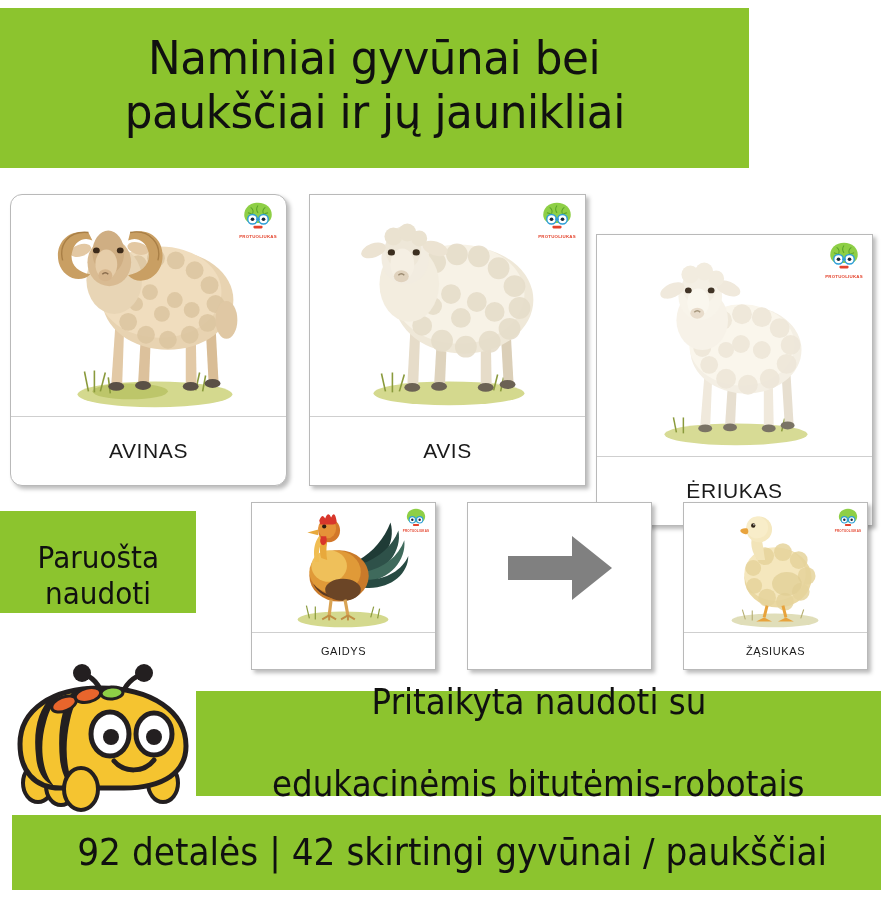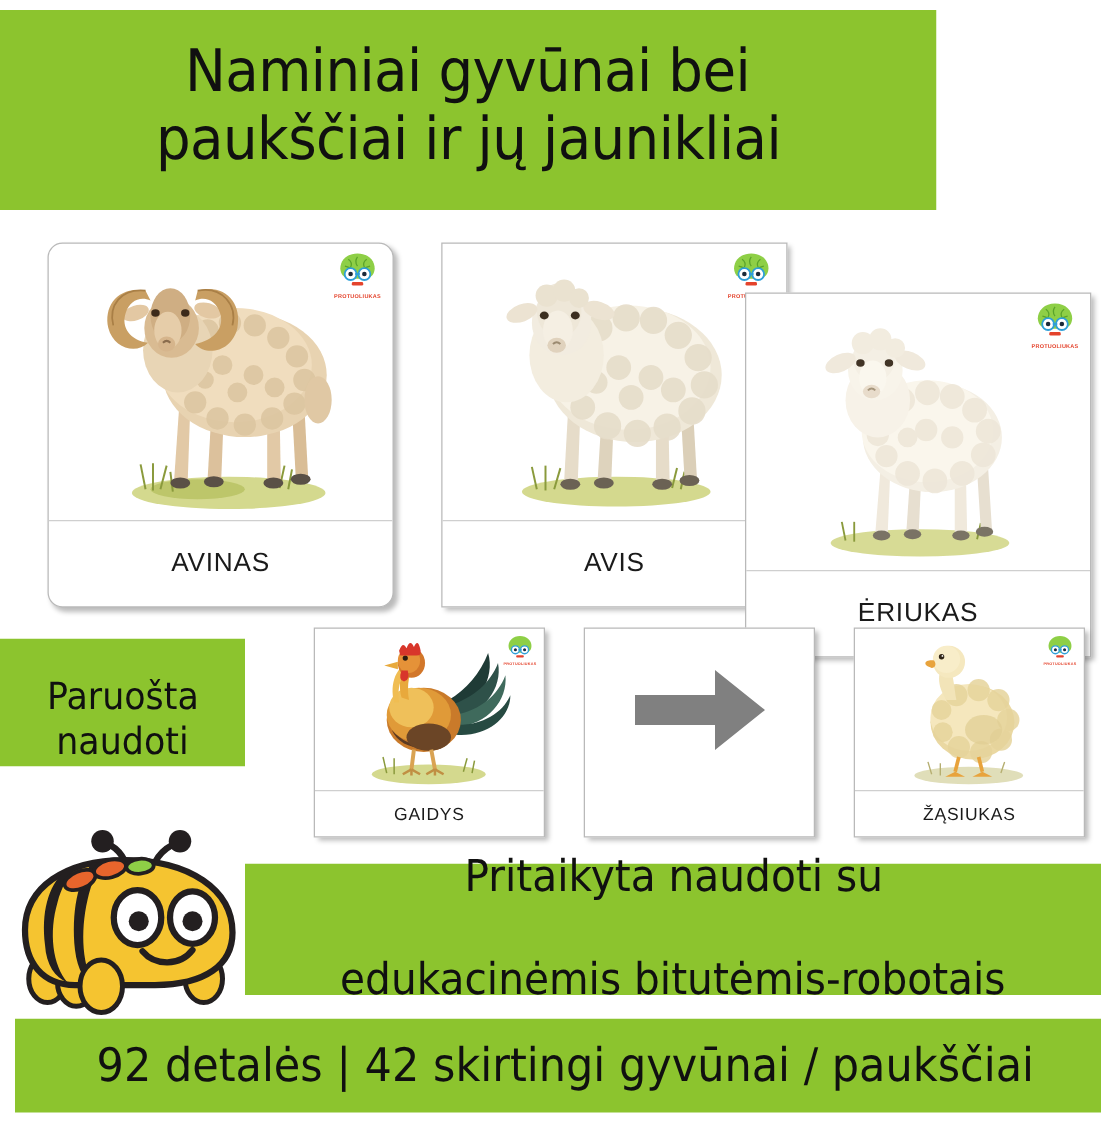--- a/index.html
+++ b/index.html
@@ -53,26 +53,26 @@
   }
   .card .divider{height:1px;background:#cfcfcf;width:100%;}
   .card .caption{
     flex:0 0 auto;display:flex;align-items:center;justify-content:center;
     color:#1a1a1a;
     font-family:"Liberation Sans",sans-serif;
     letter-spacing:0.6px;
   }
   .card.big{width:277px;height:292px;top:22px;}
   .card.big .caption{height:68px;font-size:21px;}
-  .card.big#c1{left:30px;border-radius:12px;}
-  .card.big#c2{left:301px;margin-left:44px;}
+  .card.big#c1{left:2px;border-radius:12px;}
+  .card.big#c2{left:301px;}
   .card.big#c3{left:588px;margin-top:40px;}
 
   .card.small{width:185px;height:168px;top:330px;}
-  .card.small .caption{height:36px;font-size:14px;}
+  .card.small .caption{height:36px;font-size:11px;}
   .card.small#c4{left:243px;}
   .card.small#c5{left:459px;}
   .card.small#c6{left:675px;}
 
   
   .logo{position:absolute;right:6px;top:5px;width:44px;height:46px;
         display:flex;flex-direction:column;align-items:center;}
   .logo.sm{width:28px;height:30px;right:5px;top:4px;}
   .logo svg{display:block;}
   .logo .lg-text{

